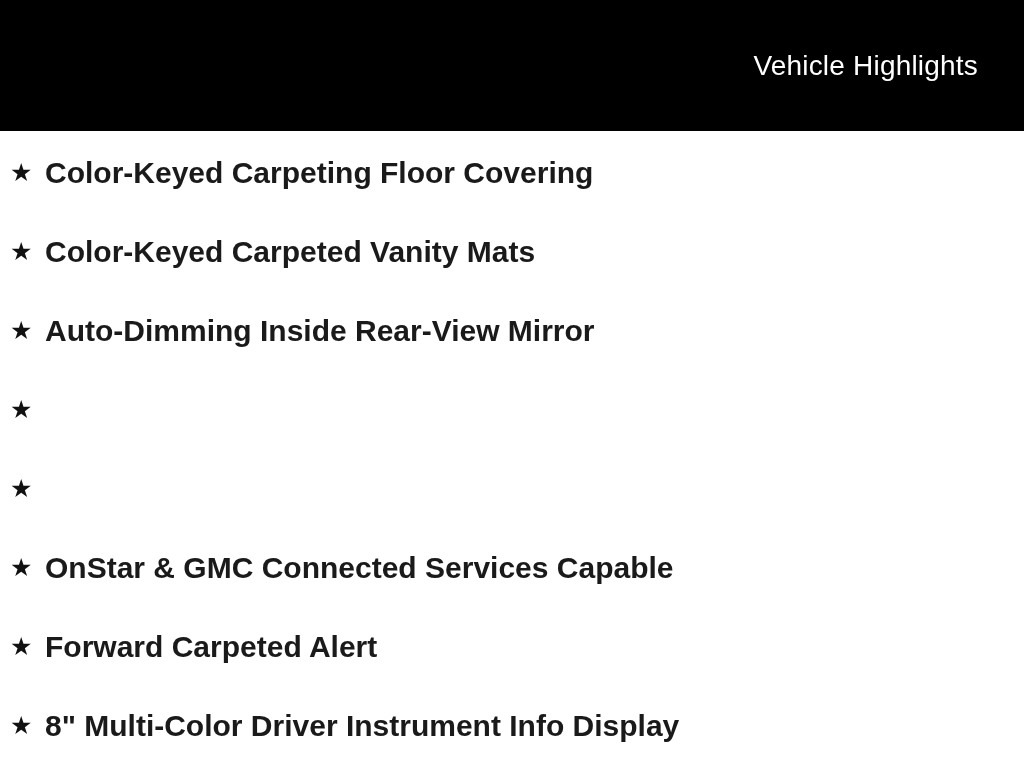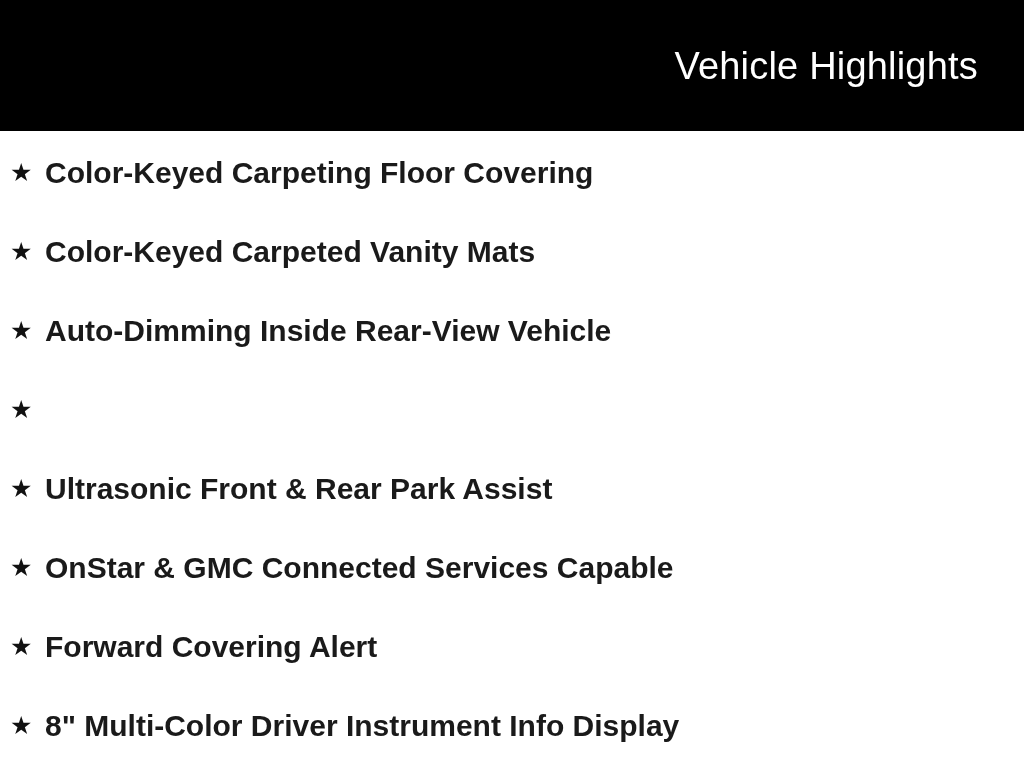--- a/index.html
+++ b/index.html
@@ -24,21 +24,21 @@
     width: 1024px;
     height: 131px;
     background: var(--header-bg);
     display: flex;
     align-items: center;
     justify-content: flex-end;
     padding-right: 46px;
   }
   .header .title {
     color: var(--header-text);
-    font-size: 38px;
+    font-size: 28px;
     line-height: 1;
     letter-spacing: 0.2px;
     white-space: nowrap;
   }
   .highlights {
     list-style: none;
     margin: 0;
     padding: 2px 0 0 0;
   }
   .highlights li {
@@ -75,34 +75,33 @@
   <li>
     <span class="star">★</span>
     <span class="item-label">Color-Keyed Carpeting Floor Covering</span>
   </li>
   <li>
     <span class="star">★</span>
     <span class="item-label">Color-Keyed Carpeted Vanity Mats</span>
   </li>
   <li>
     <span class="star">★</span>
-    <span class="item-label">Auto-Dimming Inside Rear-View Vehicle</span>
+    <span class="item-label">Auto-Dimming Inside Rear-View Mirror</span>
   </li>
   <li>
     <span class="star">★</span>
   </li>
   <li>
     <span class="star">★</span>
-    <span class="item-label">Ultrasonic Front &amp; Rear Park Assist</span>
   </li>
   <li>
     <span class="star">★</span>
     <span class="item-label">OnStar &amp; GMC Connected Services Capable</span>
   </li>
   <li>
     <span class="star">★</span>
-    <span class="item-label">Forward Covering Alert</span>
+    <span class="item-label">Forward Carpeted Alert</span>
   </li>
   <li>
     <span class="star">★</span>
     <span class="item-label">8" Multi-Color Driver Instrument Info Display</span>
   </li>
 </ul>
 
 </body></html>

